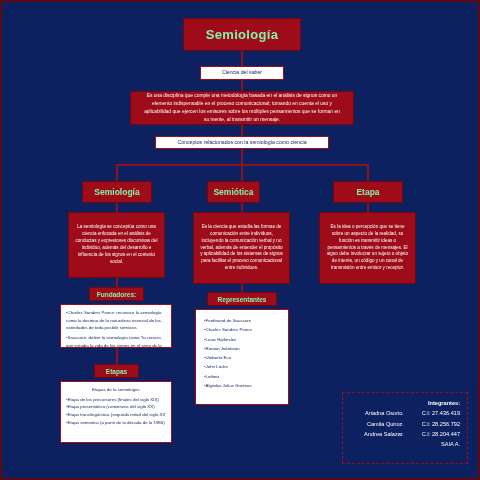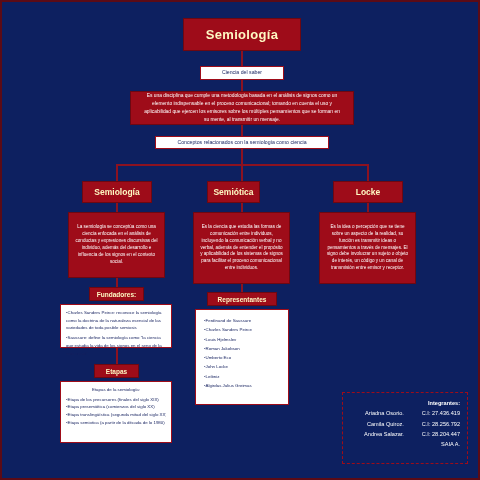--- a/index.html
+++ b/index.html
@@ -15,21 +15,21 @@
   }
   
   .node{position:absolute;box-sizing:border-box;}
   
   .vline{position:absolute;background:#8c1220;width:2px;}
   .hline{position:absolute;background:#8c1220;height:2px;}
 
   
   .redbox{
     background:#9e0c19;border:1px solid #6d0812;
-    color:#fef9c3;display:flex;align-items:center;justify-content:center;
+    color:#86efac;display:flex;align-items:center;justify-content:center;
     text-align:left;
   }
   .title-box{font-size:13px;font-weight:bold;letter-spacing:.3px;}
   .cat-box{font-size:8.5px;font-weight:bold;}
   .sub-box{font-size:6.5px;font-weight:bold;}
 
   
   .whitebox{
     background:#ffffff;border:1px solid #9e0c19;
     color:#14205e;text-align:center;
@@ -101,21 +101,21 @@
   <div class="vline" style="left:239px;top:162px;height:17px;"></div>
   <div class="vline" style="left:365px;top:162px;height:17px;"></div>
 
   <div class="node redbox cat-box" style="left:80px;top:179px;width:70px;height:22px;">
     <span>Semiología</span>
   </div>
   <div class="node redbox cat-box" style="left:205px;top:179px;width:53px;height:22px;">
     <span>Semiótica</span>
   </div>
   <div class="node redbox cat-box" style="left:331px;top:179px;width:70px;height:22px;">
-    <span>Locke</span>
+    <span>Etapa</span>
   </div>
 
   <div class="vline" style="left:114px;top:201px;height:9px;"></div>
   <div class="vline" style="left:239px;top:201px;height:9px;"></div>
   <div class="vline" style="left:365px;top:201px;height:9px;"></div>
 
   <div class="node redpara" style="left:66px;top:210px;width:97px;height:66px;">
     <span>La semiología se conceptúa como una ciencia enfocada en el análisis de conductas y expresiones discursivas del individuo, además del desarrollo e influencia de los signos en el contexto social.</span>
   </div>
   <div class="node redpara" style="left:191px;top:210px;width:97px;height:72px;">

